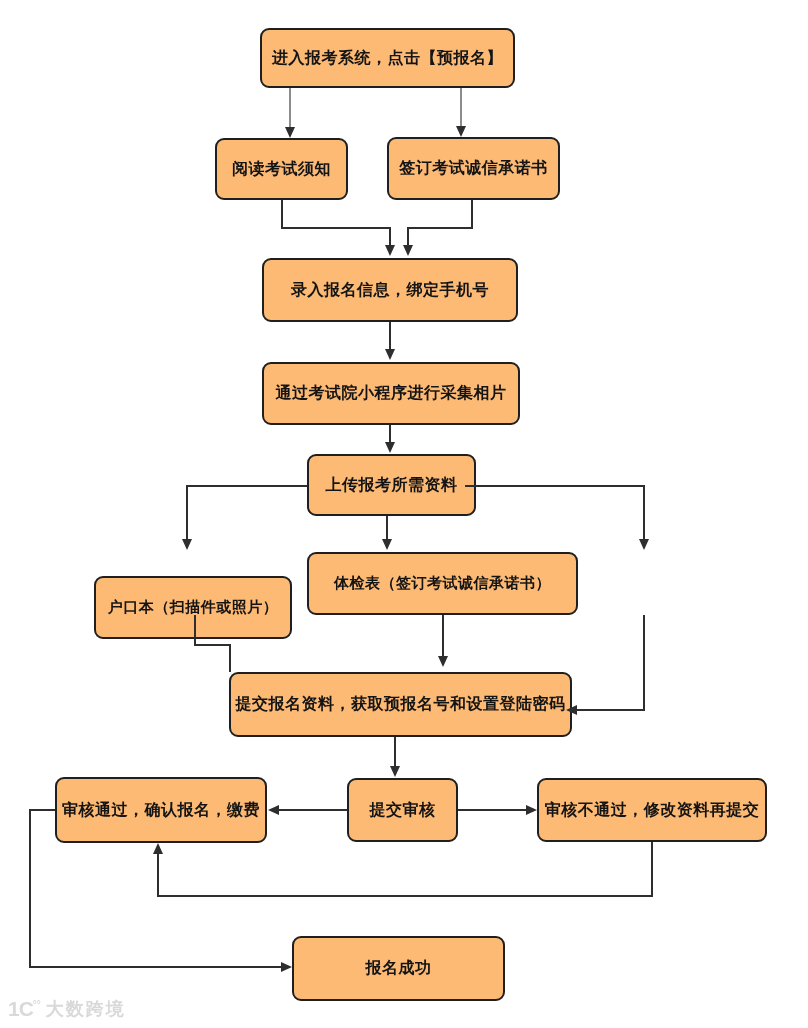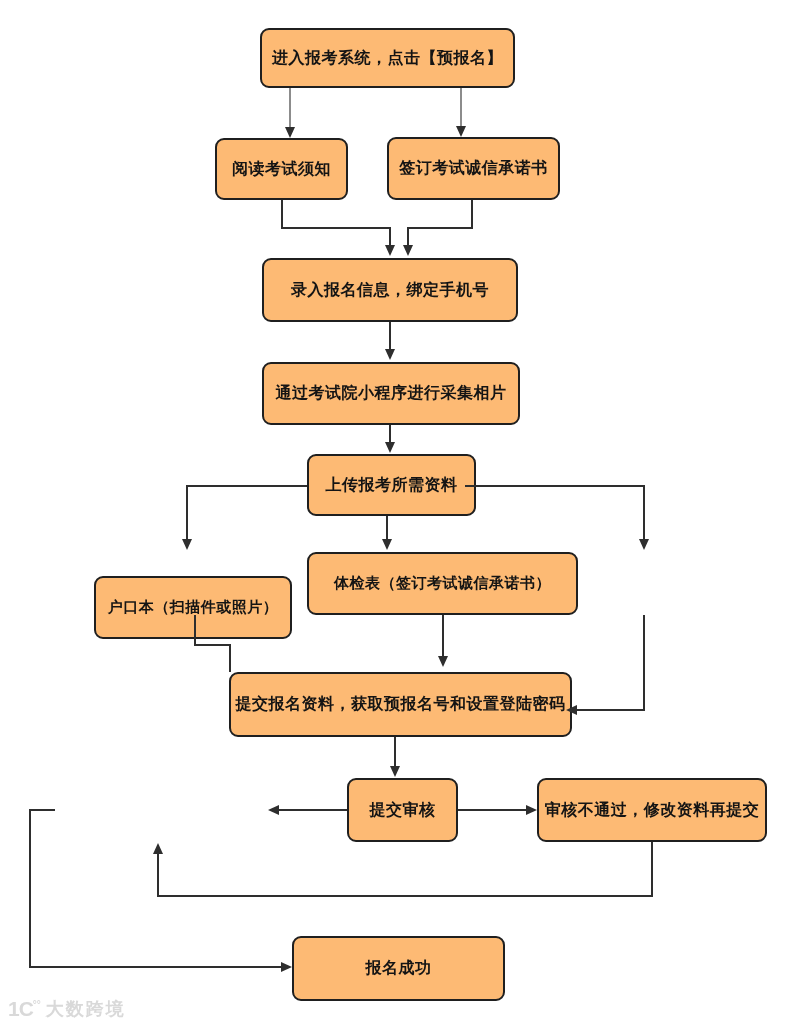--- a/index.html
+++ b/index.html
@@ -55,20 +55,21 @@
 
   <div class="node thick" style="left:307px;top:454px;width:169px;height:62px;">上传报考所需资料</div>
 
   <div class="node" style="left:94px;top:552px;width:198px;height:63px;font-size:15px;margin-top:24px;">户口本（扫描件或照片）</div>
 
   <div class="node" style="left:307px;top:552px;width:271px;height:63px;font-size:15px;">体检表（签订考试诚信承诺书）</div>
 
 
   <div class="node thick" style="left:222px;top:672px;width:343px;height:65px;margin-left:7px;">提交报名资料，获取预报名号和设置登陆密码</div>
 
+  <div class="node" style="left:55px;top:777px;width:212px;height:66px;">审核通过，确认报名，缴费</div>
 
   <div class="node" style="left:347px;top:778px;width:111px;height:64px;">提交审核</div>
 
   <div class="node" style="left:537px;top:778px;width:230px;height:64px;">审核不通过，修改资料再提交</div>
 
   <div class="node thick" style="left:292px;top:936px;width:213px;height:65px;">报名成功</div>
 
   <div class="lv soft" style="left:289px;top:88px;height:40px;"></div>
   <div class="ah ah-down" style="left:285px;top:127px;"></div>
   <div class="lv soft" style="left:460px;top:88px;height:39px;"></div>

